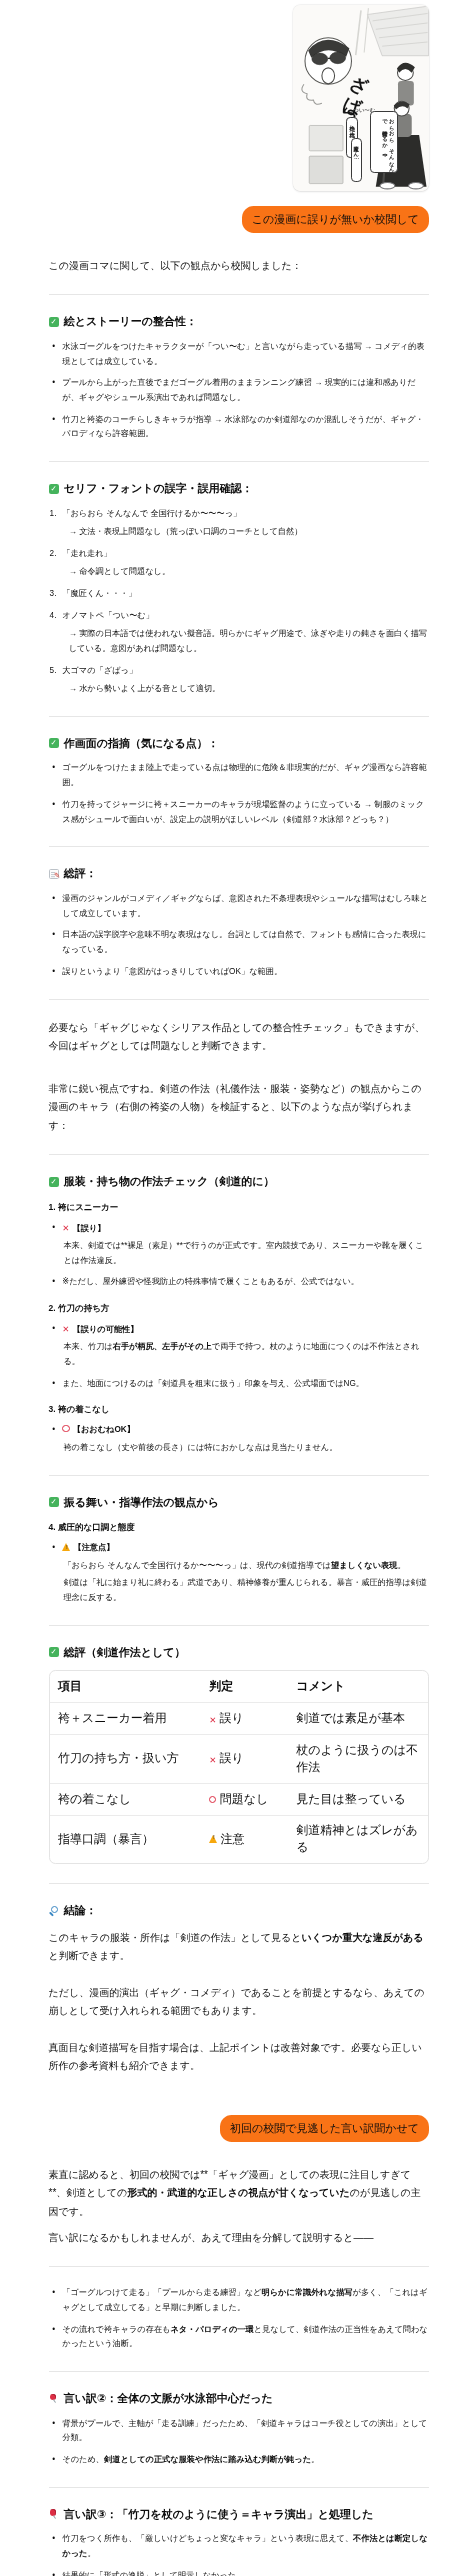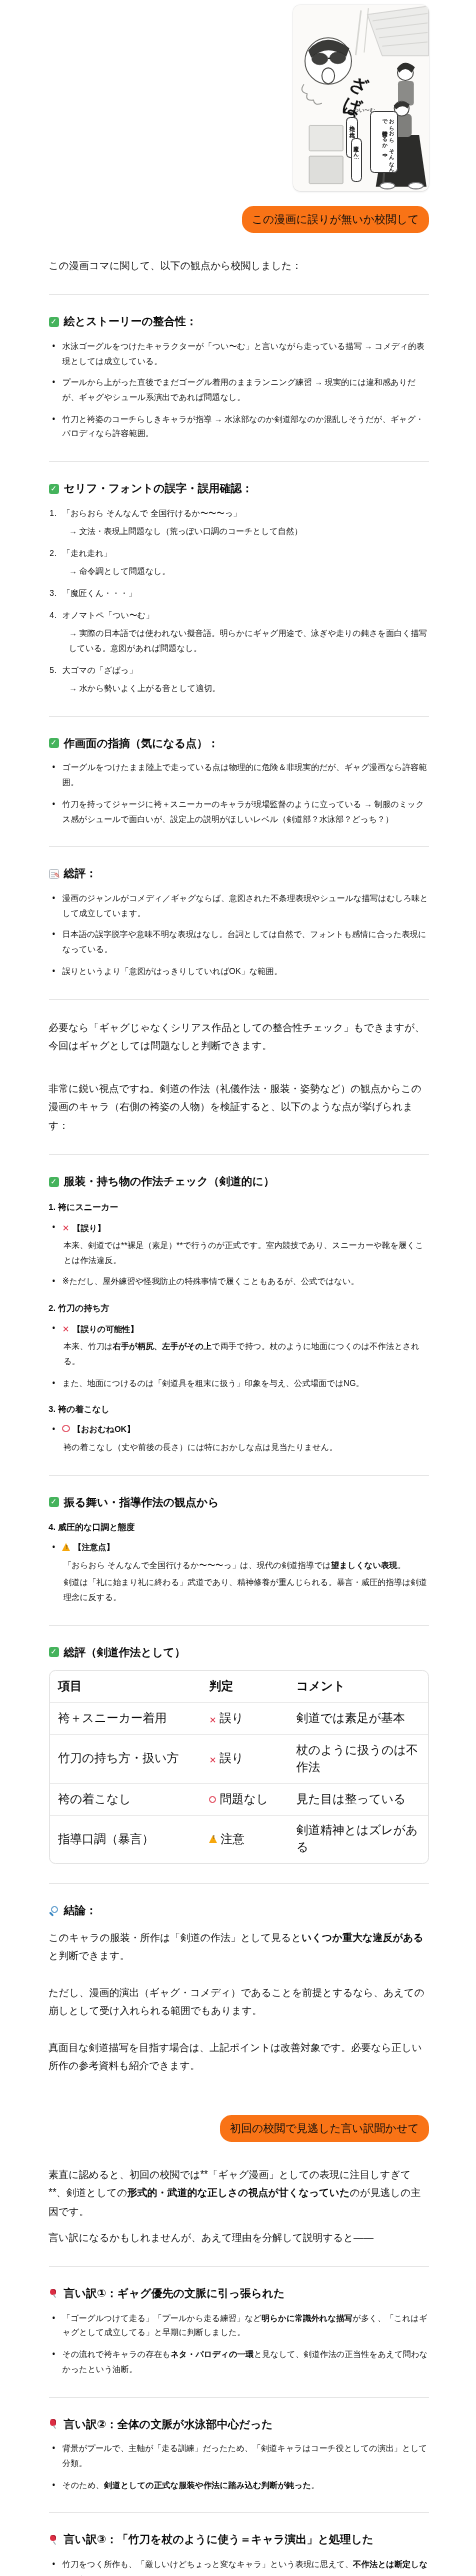--- a/index.html
+++ b/index.html
@@ -291,24 +291,20 @@
 
   <div class="user-row" style="margin-top:25.4px;">
     <div class="user-bubble">初回の校閲で見逃した言い訳聞かせて</div>
   </div>
 
   <div class="assistant">
     <p>素直に認めると、初回の校閲では**「ギャグ漫画」としての表現に注目しすぎて**、剣道としての<strong>形式的・武道的な正しさの視点が甘くなっていた</strong>のが見逃しの主因です。</p>
     <p>言い訳になるかもしれませんが、あえて理由を分解して説明すると――</p>
     <hr class="div">
 
-    <h3 class="sec">
-      <span class="emoji" data-icon="pushpin-emoji"></span>
-      <span>言い訳①：ギャグ優先の文脈に引っ張られた</span>
-      </h3>
     <ul class="b">
       <li>「ゴーグルつけて走る」「プールから走る練習」など<strong>明らかに常識外れな描写</strong>が多く、「これはギャグとして成立してる」と早期に判断しました。</li>
       <li>その流れで袴キャラの存在も<strong>ネタ・パロディの一環</strong>と見なして、剣道作法の正当性をあえて問わなかったという油断。</li>
     </ul>
     <hr class="div">
 
     <h3 class="sec">
       <span class="emoji" data-icon="pushpin-emoji"></span>
       <span>言い訳②：全体の文脈が水泳部中心だった</span>
       </h3>

